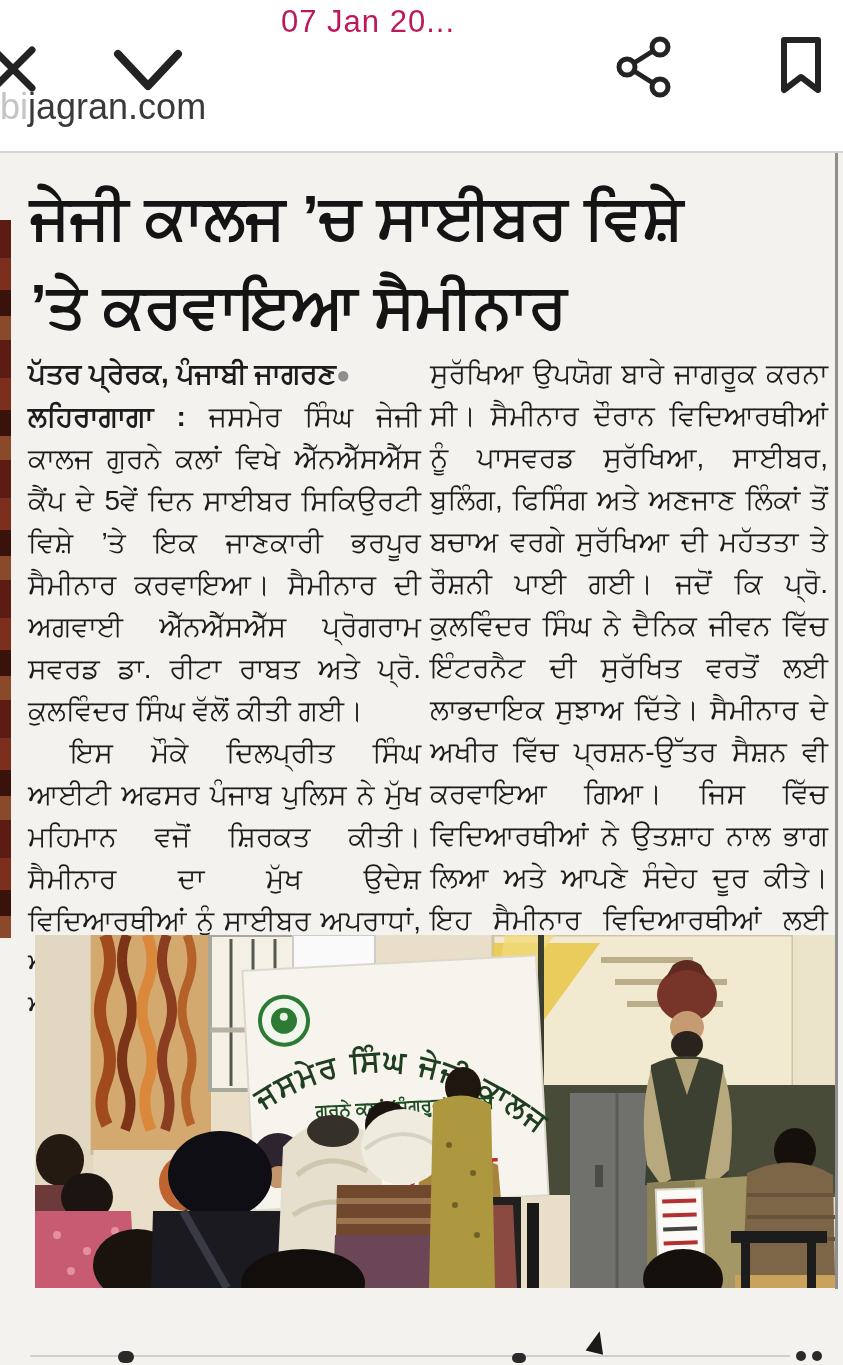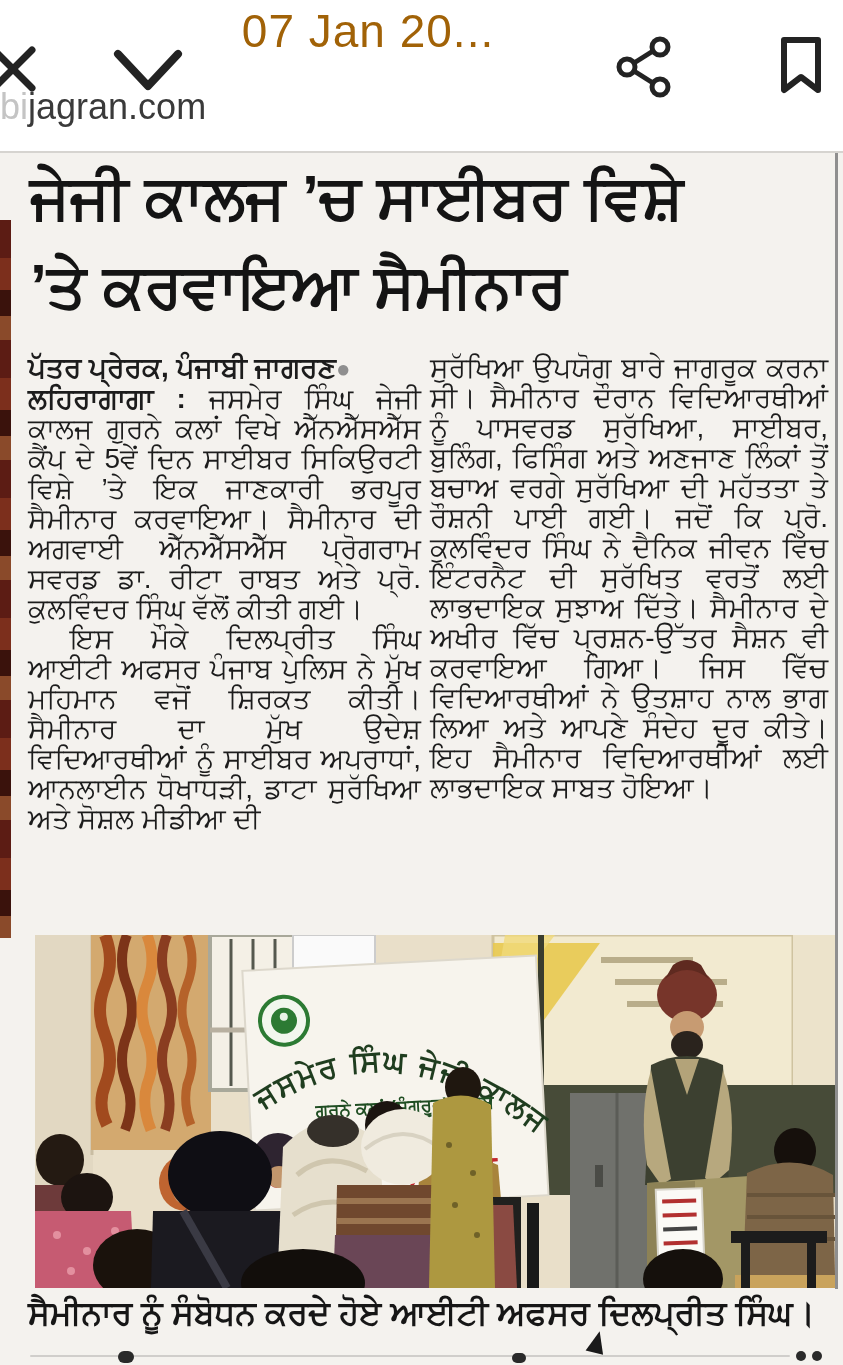--- a/index.html
+++ b/index.html
@@ -1,36 +1,36 @@
 <!DOCTYPE html>
 <html><head>
 <meta charset="utf-8">
 <style>
   html,body{margin:0;padding:0;background:#e9e9e9;font-family:"Liberation Sans",sans-serif;}
   .stage{position:relative;width:843px;height:1365px;margin:0 auto;background:#ffffff;overflow:hidden;}
 
   
   .topbar{position:absolute;left:0;top:0;width:843px;height:151px;background:#ffffff;}
-  .tb-title{position:absolute;left:0;top:4px;width:736px;text-align:center;font-size:46px;color:#a16207;letter-spacing:1px;}
+  .tb-title{position:absolute;left:0;top:4px;width:736px;text-align:center;font-size:31px;color:#be185d;letter-spacing:1px;}
   .tb-domain{position:absolute;left:0;top:86px;width:843px;font-size:36px;color:#3a3a3a;}
   .tb-domain .faint{color:#c4c4c4;}
   .icon-btn{position:absolute;cursor:pointer;}
   .icon-close{left:-16px;top:40px;}
   .icon-chevron{left:110px;top:46px;}
   .icon-share{left:616px;top:36px;}
   .icon-bookmark{left:774px;top:34px;}
 
   
   .paper{position:absolute;left:0;top:151px;width:843px;height:1214px;background:#f4f2ee;border-top:2px solid #d6d4d0;}
   .right-rule{position:absolute;left:835px;top:0;width:3px;height:1136px;background:#8f8f8f;}
   .left-sliver{position:absolute;left:0;top:67px;width:11px;height:718px;
     background:repeating-linear-gradient(180deg,#5c1c14 0 38px,#7c2f1c 38px 70px,#3a120c 70px 96px,#8a4a2a 96px 120px);}
-  .headline{position:absolute;left:30px;top:0;width:795px;font-size:61px;font-weight:bold;color:#141414;line-height:89px;letter-spacing:0px;}
+  .headline{position:absolute;left:30px;top:20px;width:795px;font-size:61px;font-weight:bold;color:#141414;line-height:89px;letter-spacing:0px;}
   .cols{position:absolute;left:28px;top:200px;width:800px;}
-  .col{position:absolute;top:0;font-size:28px;line-height:30px;color:#1c1c1c;text-align:justify;font-weight:500;}
+  .col{position:absolute;top:0;font-size:28px;line-height:42px;color:#1c1c1c;text-align:justify;font-weight:500;}
   .col-left{left:0;width:393px;}
   .col-right{left:402px;width:398px;}
   .col p{margin:0;}
   .col .p2{text-indent:42px;}
   .lead{font-weight:bold;}
   .bullet{color:#8f8f8f;font-size:24px;}
 
   
   .photo{position:absolute;left:35px;top:782px;width:800px;height:353px;background:#e9dfc9;cursor:pointer;}
   .caption{position:absolute;left:28px;top:1141px;width:800px;font-size:33px;font-weight:bold;color:#161616;}
@@ -260,21 +260,20 @@
             <circle cx="414" cy="210" r="3" fill="#6f6128"></circle>
               <circle cx="438" cy="238" r="3" fill="#6f6128"></circle>
             <circle cx="420" cy="270" r="3" fill="#6f6128"></circle>
               <circle cx="442" cy="300" r="3" fill="#6f6128"></circle>
           </g>
           <ellipse cx="648" cy="344" rx="40" ry="30" fill="#15100c"></ellipse>
         </g>
       </svg>
     </div>
 
-    <div class="caption">ਸੈਮੀਨਾਰ ਨੂੰ ਸੰਬੋਧਨ ਕਰਦੇ ਹੋਏ ਆਈਟੀ ਅਫਸਰ ਦਿਲਪ੍ਰੀਤ ਸਿੰਘ।</div>
 
     <div class="frag-row">
       <div class="frag" style="left:118px;top:2px;width:16px;height:12px;border-radius:6px;"></div>
       <div class="frag" style="left:512px;top:4px;width:14px;height:10px;border-radius:6px;"></div>
       <div class="frag" style="left:796px;top:2px;width:10px;height:10px;border-radius:5px;"></div>
       <div class="frag" style="left:812px;top:2px;width:10px;height:10px;border-radius:5px;"></div>
       <div class="frag" style="left:30px;top:6px;width:760px;height:2px;opacity:0.18;"></div>
     </div>
     <div class="cursor-arrow"></div>
   </div>

